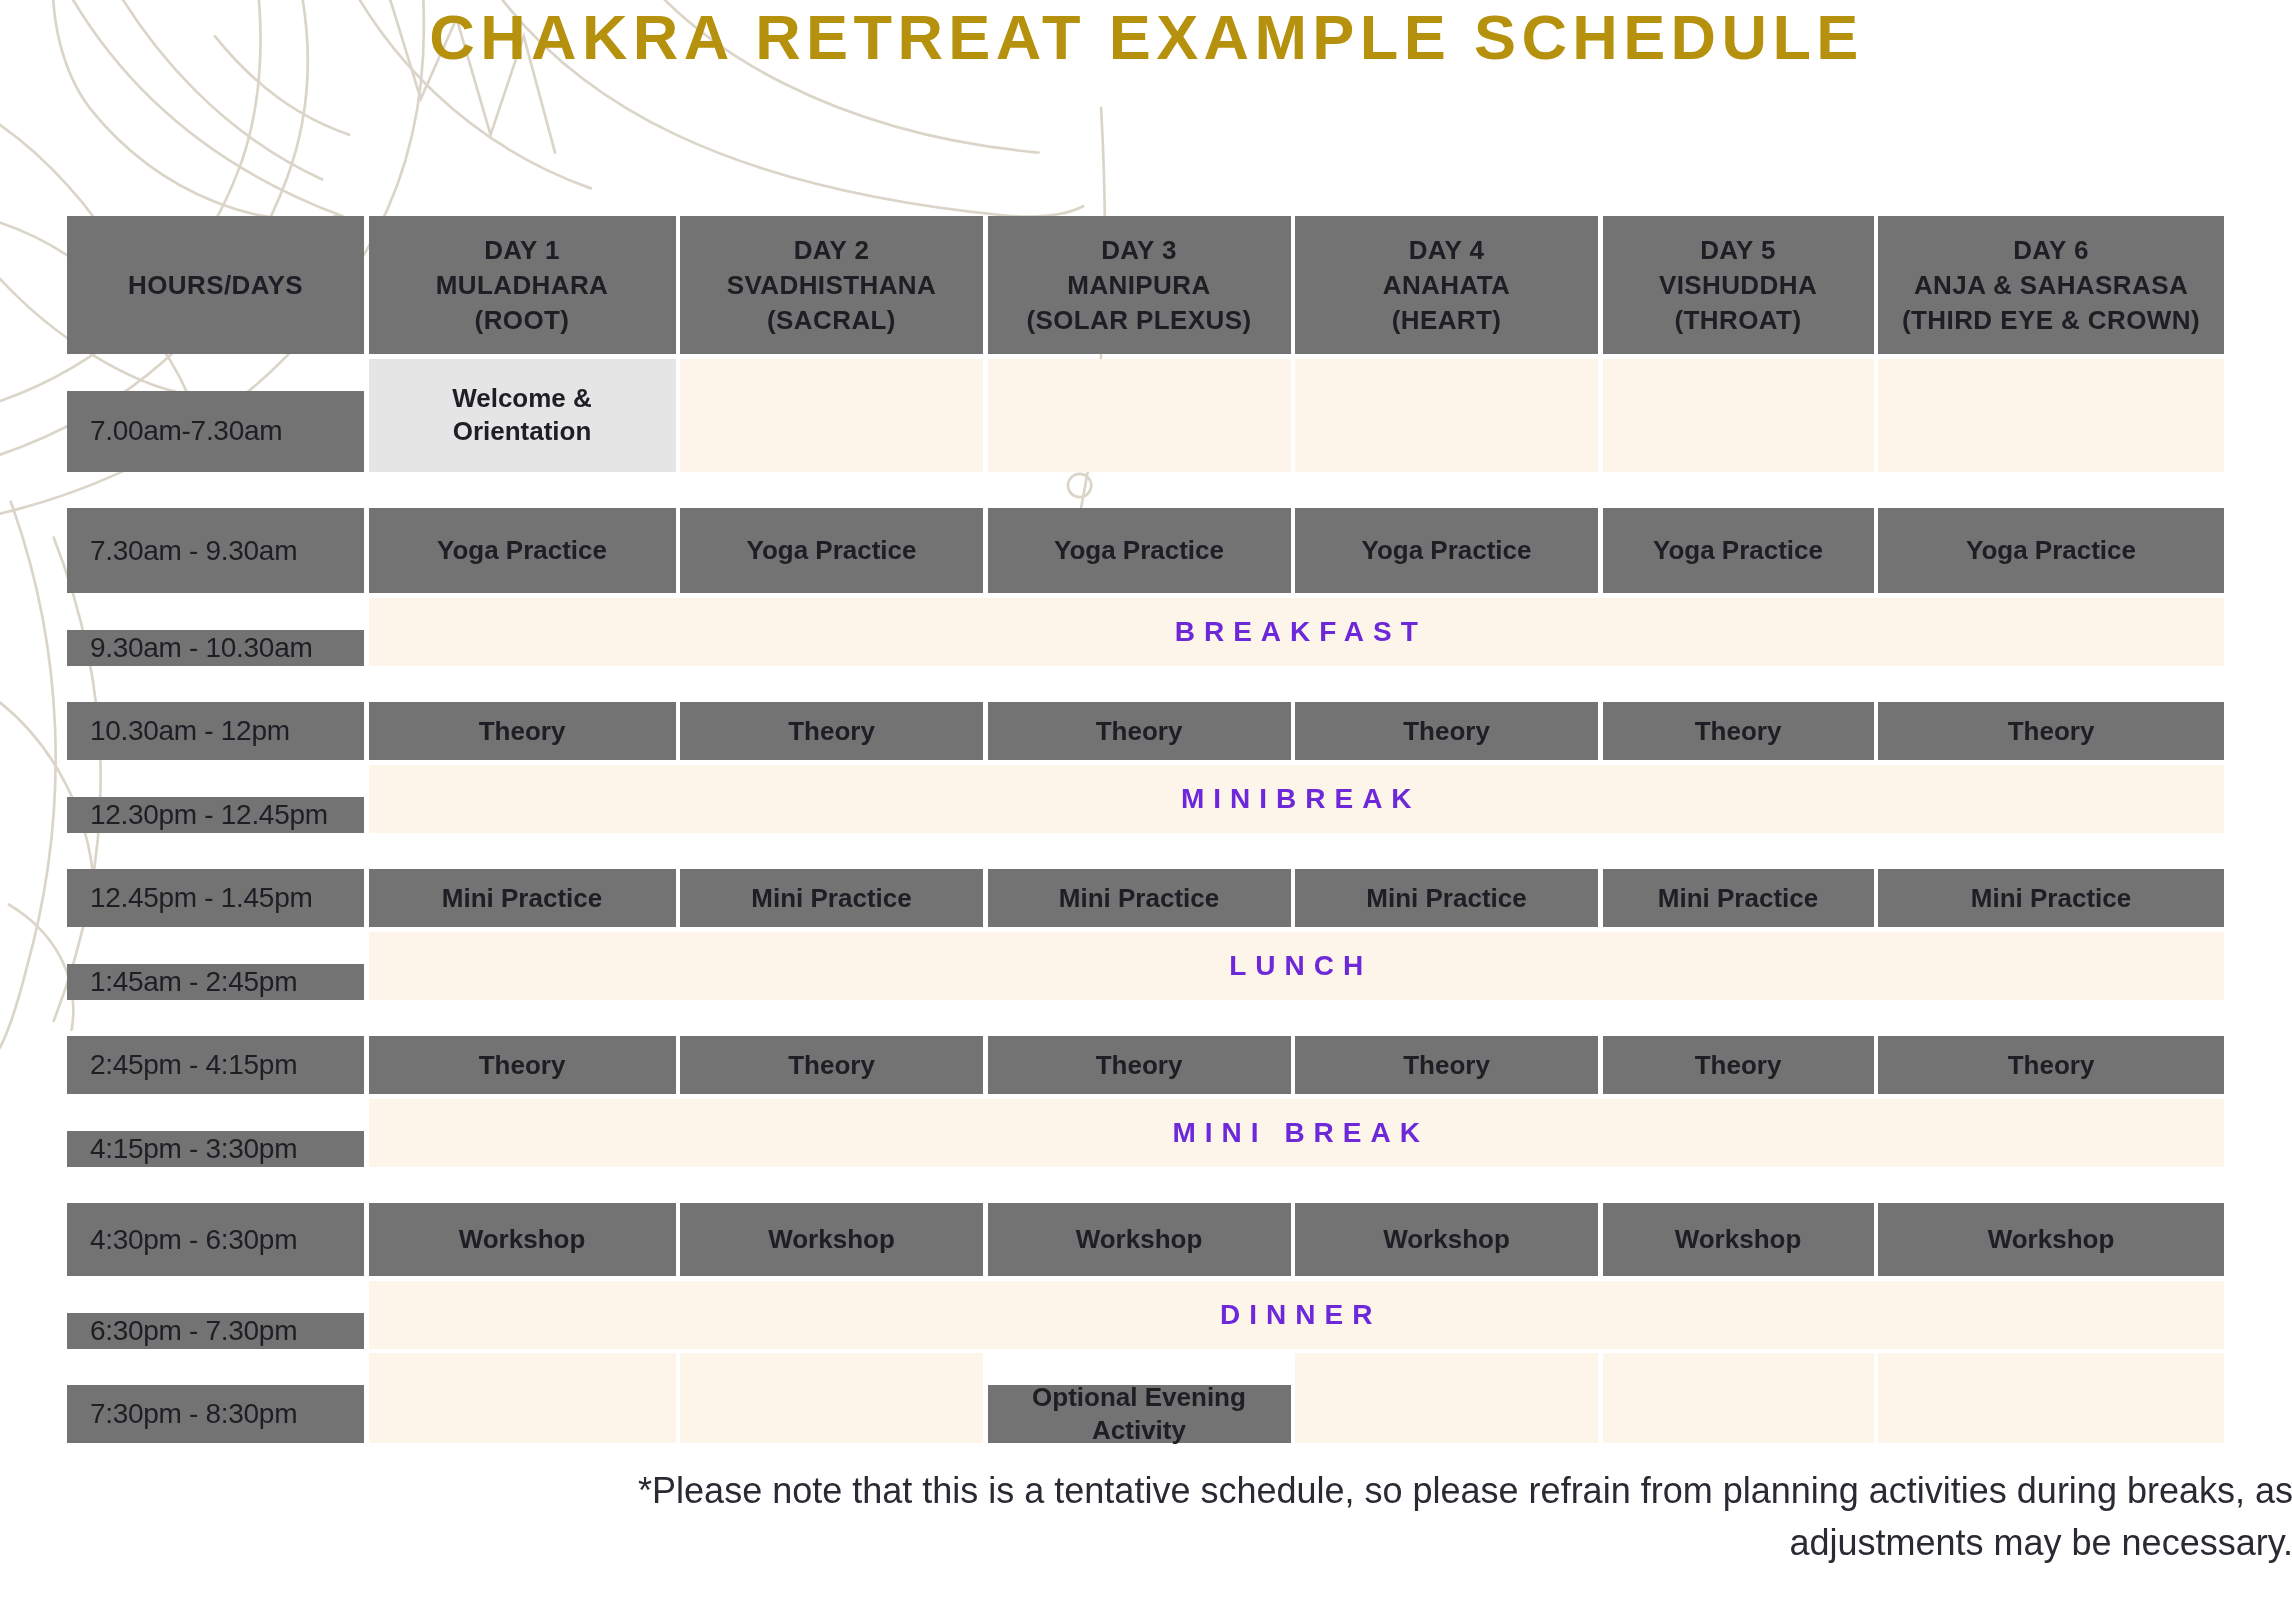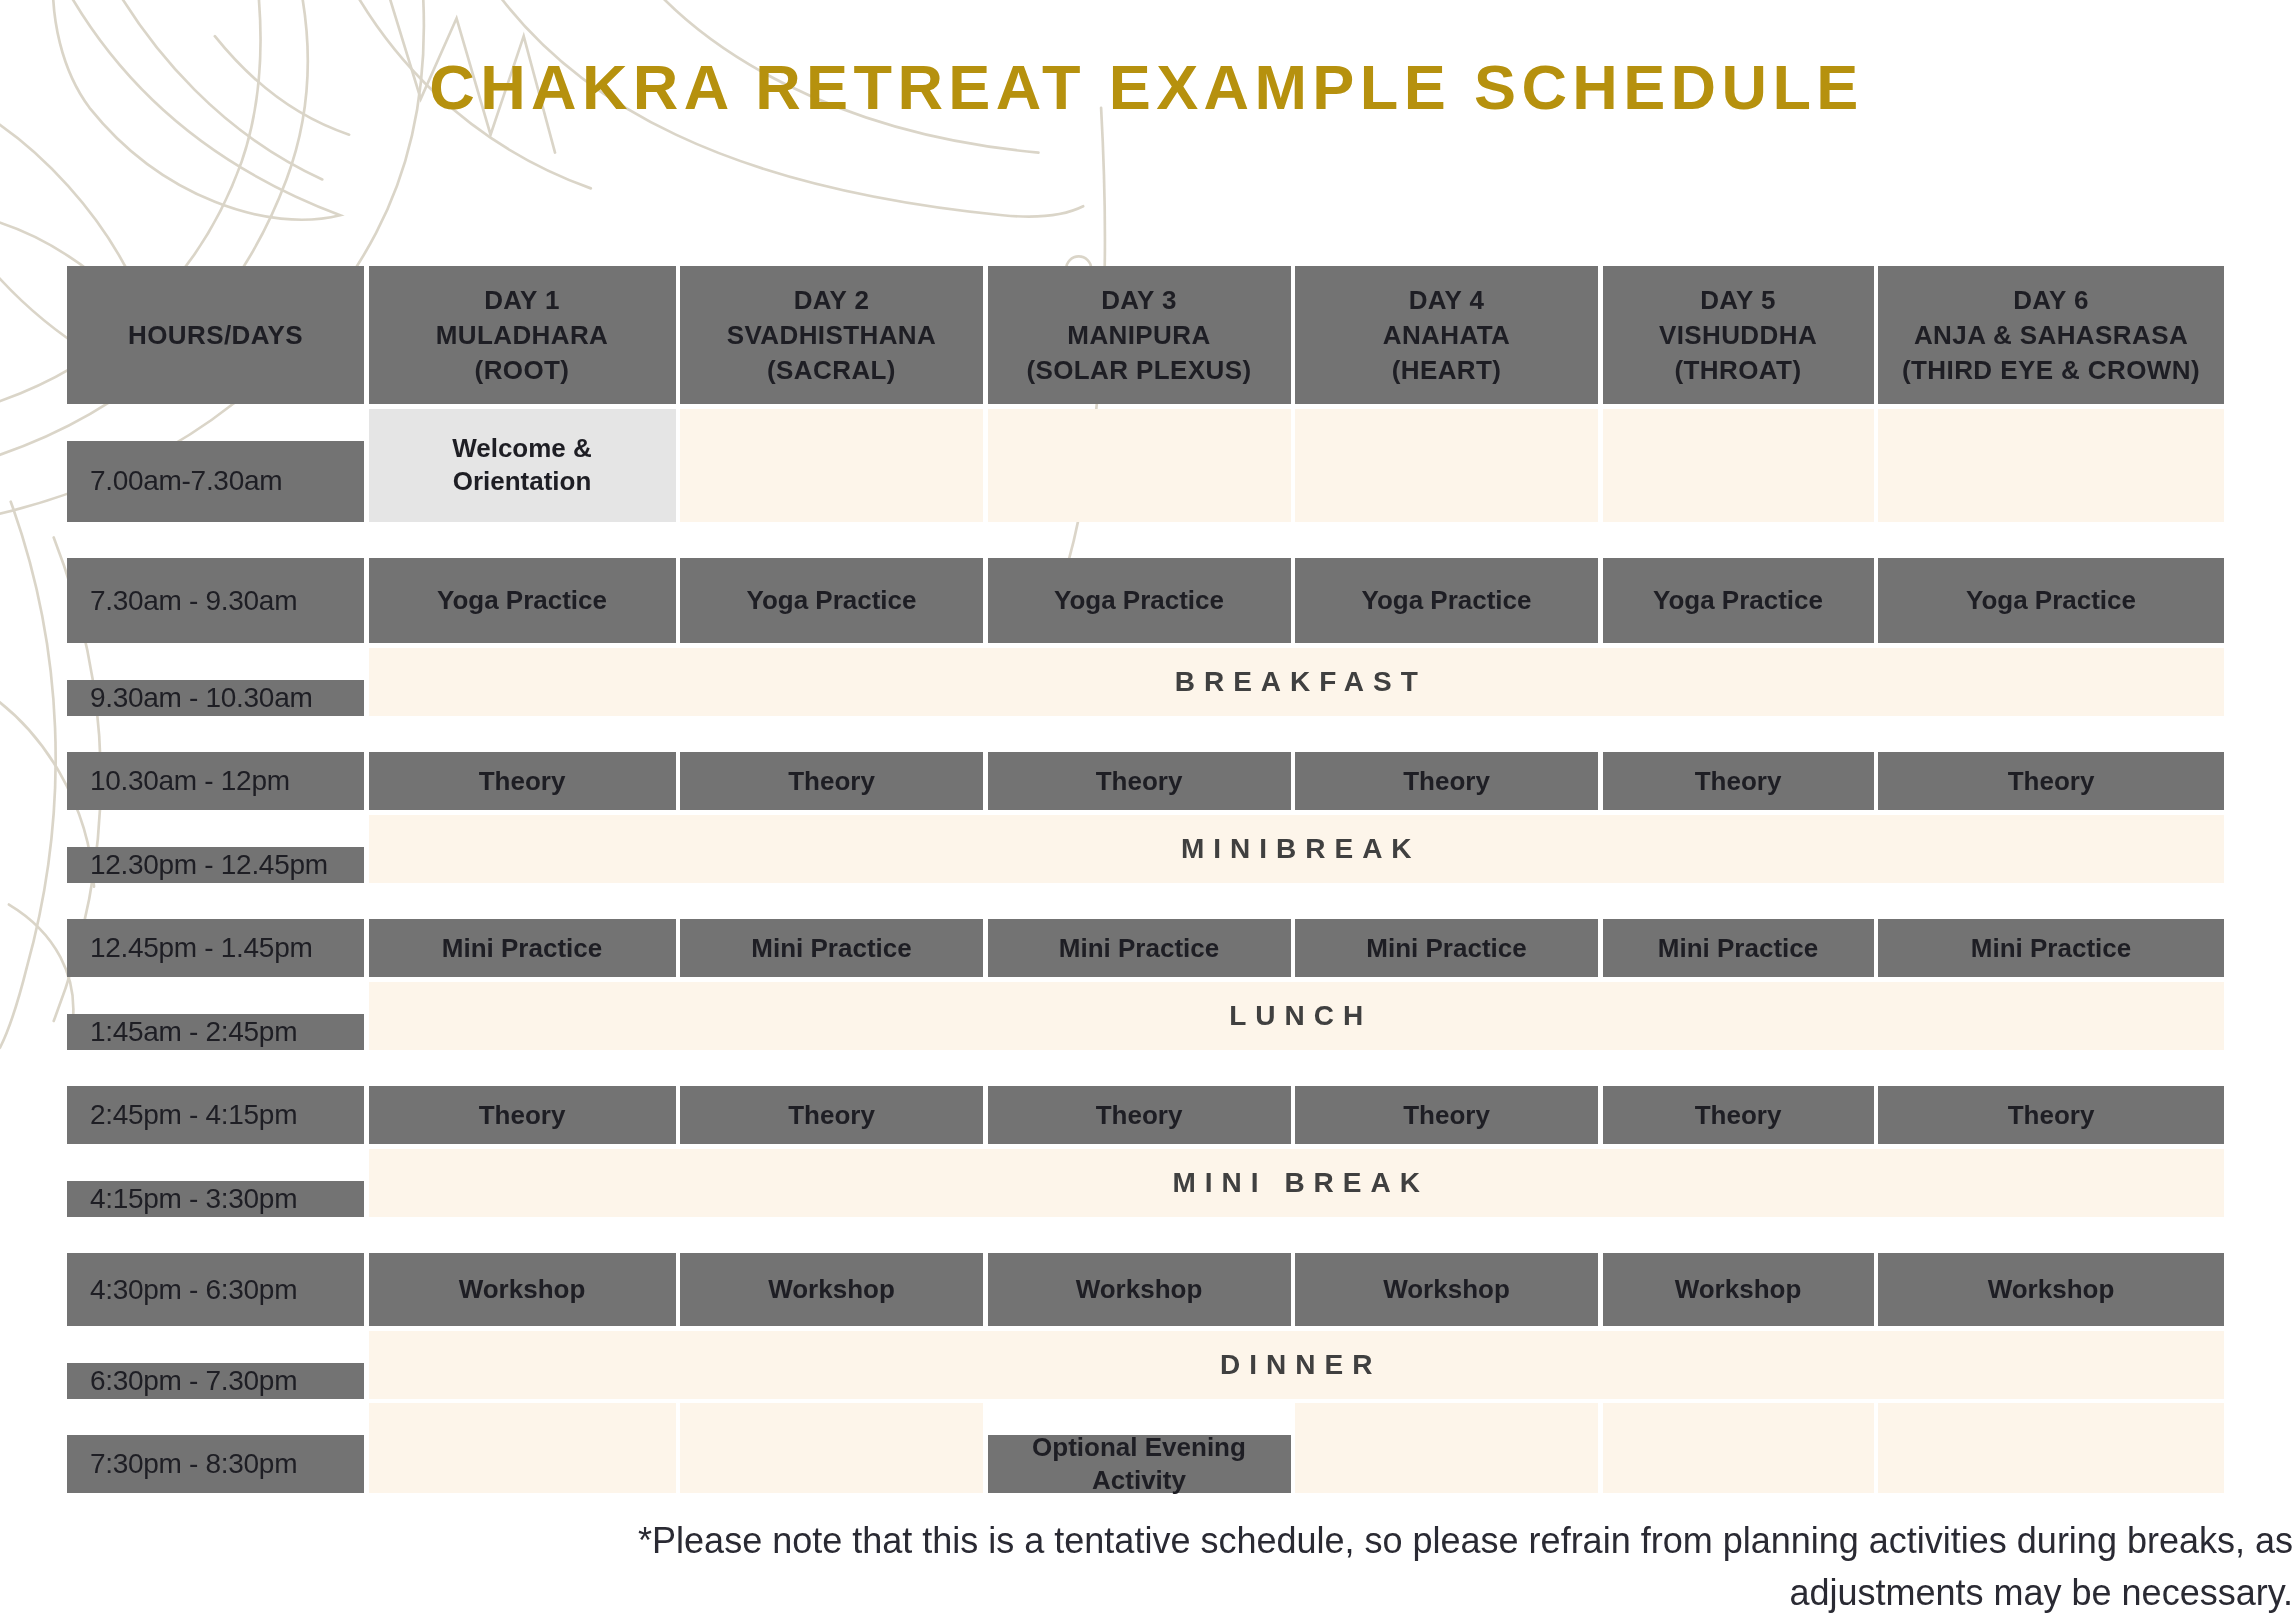--- a/index.html
+++ b/index.html
@@ -8,21 +8,20 @@
     background:#ffffff;
     font-family:"Liberation Sans", sans-serif;
     position:relative;
     overflow:hidden;
   }
   .art{
     position:absolute;top:0;left:0;z-index:0;pointer-events:none;
   }
   .content{position:relative;z-index:1;}
   .title{
-    padding-top:50px;
     margin:0 0 109px 0;
     text-align:center;
     font-size:63px;
     line-height:75px;
     font-weight:bold;
     letter-spacing:5.4px;
     color:#b6910e;
   }
   .grid{
     margin-left:67px;
@@ -43,21 +42,21 @@
   .white{background:#e5e5e5;}
   .hdr{font-weight:bold;font-size:26px;line-height:35px;letter-spacing:0.4px;}
   .act{font-weight:bold;font-size:26px;line-height:33px;}
   .time{
     justify-content:flex-start;text-align:left;
     padding-left:23px;
     font-weight:normal;font-size:28px;letter-spacing:-0.3px;
   }
   .brk{
     grid-column:2 / 8;
-    color:#404040;
+    color:#6d28d9;
     font-weight:bold;font-size:28px;
     letter-spacing:9px;
     text-indent:9px;
   }
   .footer{
     margin-top:21.5px;
     text-align:right;
     font-size:36px;
     line-height:52px;
     color:#2a2a33;

